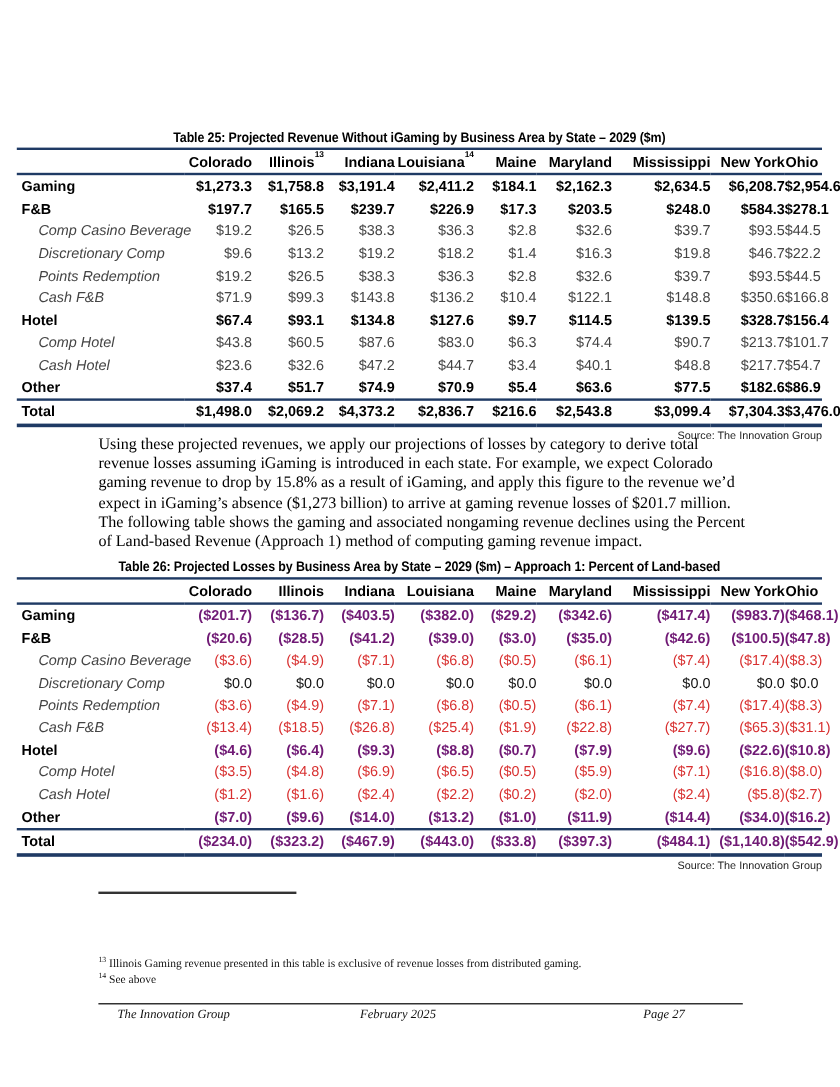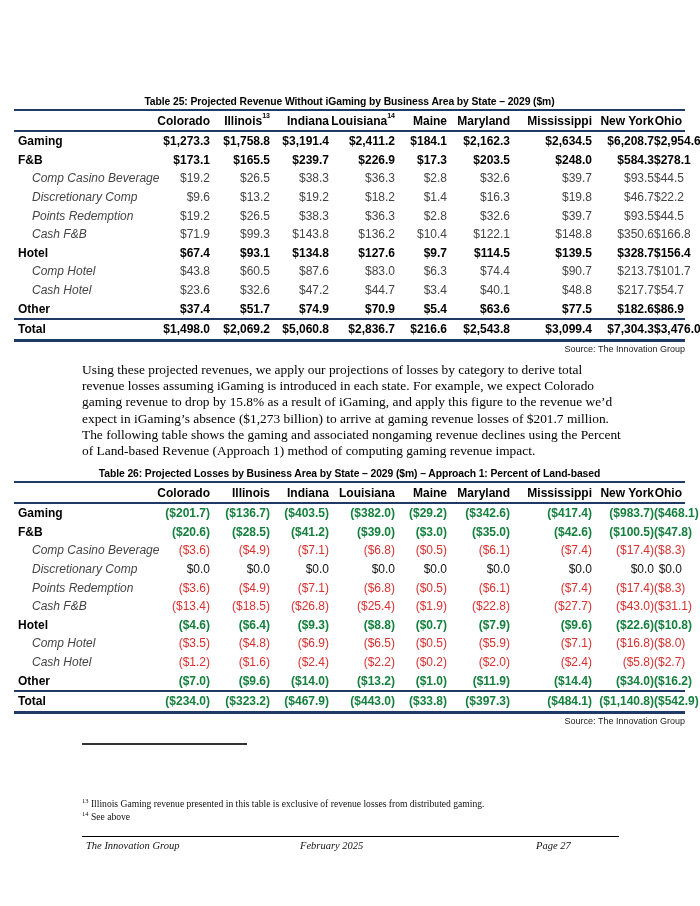--- a/index.html
+++ b/index.html
@@ -11,39 +11,39 @@
   table.data { border-collapse:collapse; width:671px; table-layout:fixed; font-size:12px; }
   table.data td, table.data th { padding:0; height:18.6px; line-height:18px; white-space:nowrap; }
   table.data th { font-weight:bold; text-align:right; font-size:12px; border-bottom:2px solid #1f3a64; height:19px; }
   table.data th.lbl { text-align:left; }
   table.data td.num { text-align:right; }
   td.cat { font-weight:bold; padding-left:4px !important; }
   td.sub { font-style:italic; padding-left:18px !important; color:#444; }
   tr.catrow td.num { font-weight:bold; }
   tr.subrow td.num { color:#444; }
   tr.totalrow td { font-weight:bold; border-top:2px solid #1f3a64; border-bottom:3px solid #1f3a64; }
-  .neg tr.catrow td.num, .neg tr.totalrow td.num { color:#15803d; }
+  .neg tr.catrow td.num, .neg tr.totalrow td.num { color:#701a75; }
   .neg tr.subrow td.num.red { color:#d83030; }
   .neg tr.subrow td.num.zero { color:#111; }
   .source { text-align:right; font-size:9px; color:#222; margin-top:2px; padding-left:10px; }
   sup { font-size:7px; vertical-align:top; line-height:8px; }
 
   .para { position:absolute; left:82px; width:540px; top:362px; font-family:"Liberation Serif", serif; font-size:13.4px; line-height:16.2px; color:#000; }
 
   .fn-rule { position:absolute; left:82px; top:743px; width:165px; border-top:2px solid #333; }
   .footnotes { position:absolute; left:82px; top:797px; font-family:"Liberation Serif", serif; font-size:9.6px; line-height:13px; color:#111; }
   .footnotes sup { font-size:6.5px; }
   .footer-rule { position:absolute; left:82px; top:836px; width:537px; border-top:1.5px solid #000; }
   .footer { position:absolute; left:82px; top:840px; width:537px; font-family:"Liberation Serif", serif; font-style:italic; font-size:10.5px; color:#111; }
   .footer span { position:absolute; top:0; white-space:nowrap; }
 </style>
 </head>
 <body>
 
-<div class="tbl-wrap" style="top:94px;">
+<div class="tbl-wrap" style="top:108px;">
   <div class="tbl-title">Table 25: Projected Revenue Without iGaming by Business Area by State – 2029 ($m)</div>
   <div class="rule-top"></div>
   <table class="data" id="t25">
     <colgroup id="t25-cols">
         <col style="width: 140px;">
         <col style="width: 56px;">
         <col style="width: 60px;">
         <col style="width: 59px;">
         <col style="width: 66px;">
         <col style="width: 52px;">
@@ -74,21 +74,21 @@
           <td class="num zero">$3,191.4</td>
           <td class="num zero">$2,411.2</td>
           <td class="num zero">$184.1</td>
           <td class="num zero">$2,162.3</td>
           <td class="num zero">$2,634.5</td>
           <td class="num zero">$6,208.7</td>
           <td class="num zero" colspan="2" style="padding-right: 3px;">$2,954.6</td>
         </tr>
         <tr class="catrow">
           <td class="cat">F&amp;B</td>
-          <td class="num zero">$173.1</td>
+          <td class="num zero">$197.7</td>
           <td class="num zero">$165.5</td>
           <td class="num zero">$239.7</td>
           <td class="num zero">$226.9</td>
           <td class="num zero">$17.3</td>
           <td class="num zero">$203.5</td>
           <td class="num zero">$248.0</td>
           <td class="num zero">$584.3</td>
           <td class="num zero" colspan="2" style="padding-right: 3px;">$278.1</td>
         </tr>
         <tr class="subrow">
@@ -184,21 +184,21 @@
           <td class="num zero">$5.4</td>
           <td class="num zero">$63.6</td>
           <td class="num zero">$77.5</td>
           <td class="num zero">$182.6</td>
           <td class="num zero" colspan="2" style="padding-right: 3px;">$86.9</td>
         </tr>
         <tr class="totalrow">
           <td class="cat">Total</td>
           <td class="num zero">$1,498.0</td>
           <td class="num zero">$2,069.2</td>
-          <td class="num zero">$5,060.8</td>
+          <td class="num zero">$4,373.2</td>
           <td class="num zero">$2,836.7</td>
           <td class="num zero">$216.6</td>
           <td class="num zero">$2,543.8</td>
           <td class="num zero">$3,099.4</td>
           <td class="num zero">$7,304.3</td>
           <td class="num zero" colspan="2" style="padding-right: 3px;">$3,476.0</td>
         </tr>
       </tbody>
   </table>
   <div class="source">Source: The Innovation Group</div>
@@ -299,21 +299,21 @@
         </tr>
         <tr class="subrow">
           <td class="sub">Cash F&amp;B</td>
           <td class="num red">($13.4)</td>
           <td class="num red">($18.5)</td>
           <td class="num red">($26.8)</td>
           <td class="num red">($25.4)</td>
           <td class="num red">($1.9)</td>
           <td class="num red">($22.8)</td>
           <td class="num red">($27.7)</td>
-          <td class="num red">($43.0)</td>
+          <td class="num red">($65.3)</td>
           <td class="num red" colspan="2" style="padding-right: 3px;">($31.1)</td>
         </tr>
         <tr class="catrow">
           <td class="cat">Hotel</td>
           <td class="num red">($4.6)</td>
           <td class="num red">($6.4)</td>
           <td class="num red">($9.3)</td>
           <td class="num red">($8.8)</td>
           <td class="num red">($0.7)</td>
           <td class="num red">($7.9)</td>
@@ -375,16 +375,16 @@
 </div>
 
 <div class="fn-rule"></div>
 <div class="footnotes">
   <div><sup>13</sup> <span>Illinois Gaming revenue presented in this table is exclusive of revenue losses from distributed gaming.</span></div>
   <div><sup>14</sup> <span>See above</span></div>
 </div>
 
 <div class="footer-rule"></div>
 <div class="footer">
-  <span style="left:4px;text-align:right;">The Innovation Group</span>
+  <span style="left:16px;text-align:right;">The Innovation Group</span>
   <span style="left:218px;">February 2025</span>
   <span style="left:454px;">Page 27</span>
 </div>
 
 </body></html>

